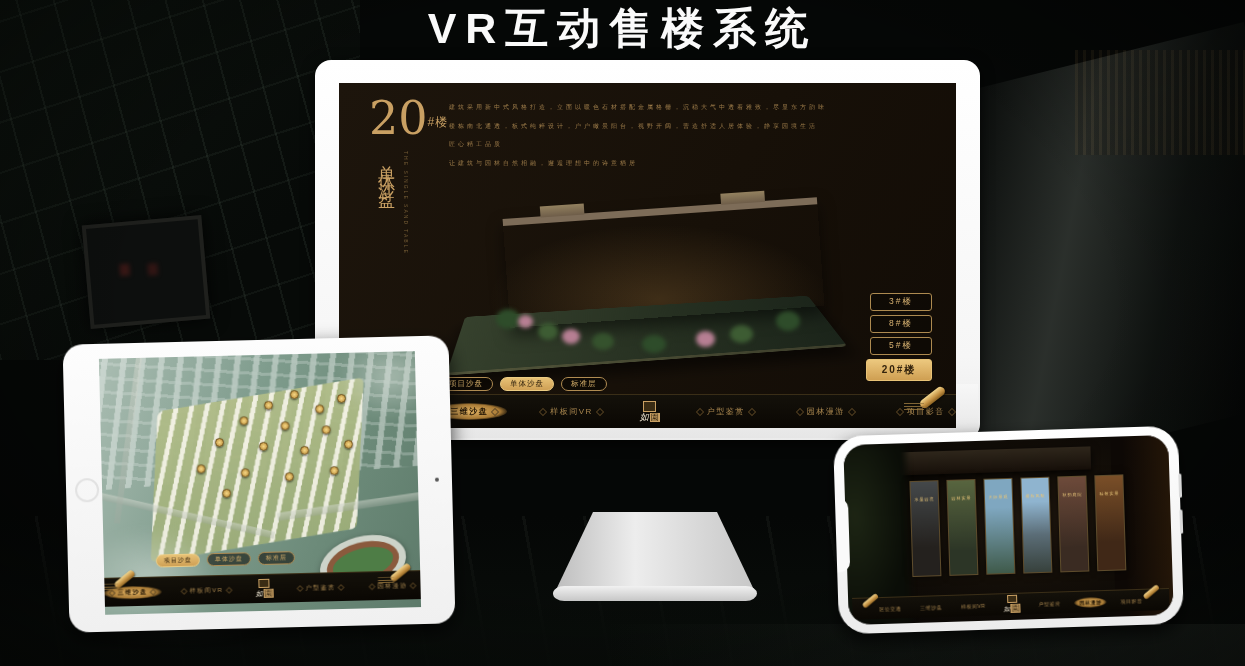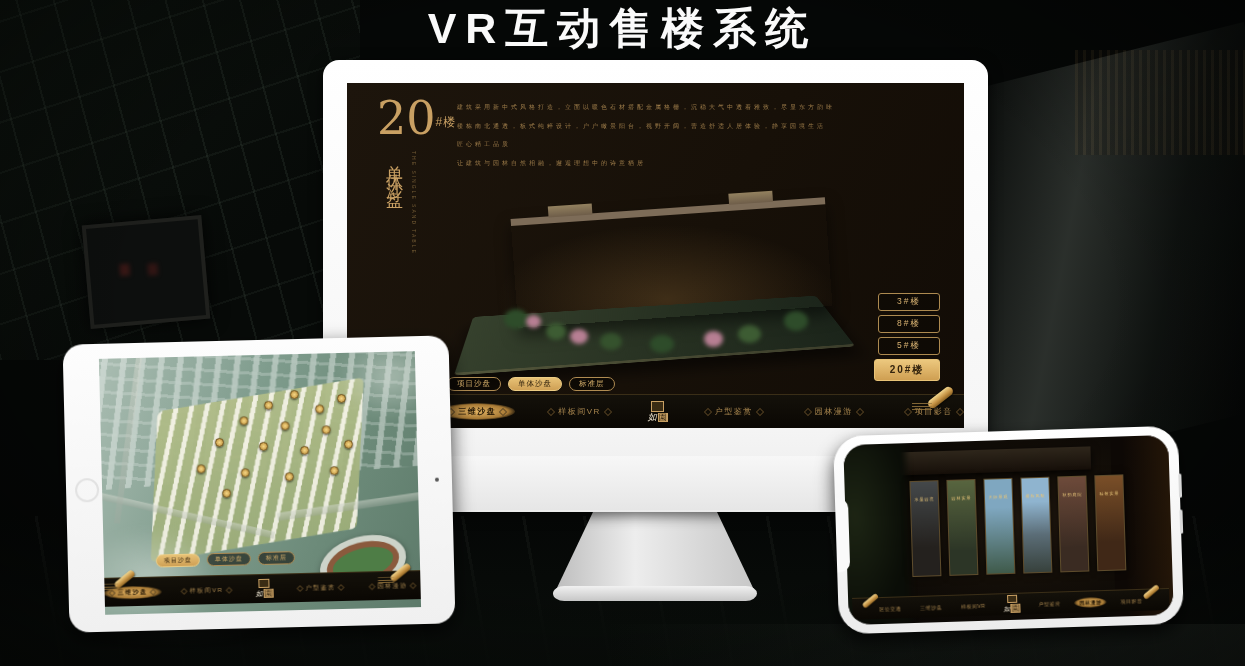--- a/index.html
+++ b/index.html
@@ -32,21 +32,21 @@
   .vignette{left:0;top:0;right:0;bottom:0;pointer-events:none;
     background:radial-gradient(ellipse at 50% 45%, transparent 55%, rgba(0,0,0,.55));}
 
   
   .main-title{position:absolute;top:0;left:0;right:0;z-index:9;text-align:center;
     color:#fafafa;font-size:43px;font-weight:700;letter-spacing:9px;line-height:57px;}
   .footnote{position:absolute;right:102px;bottom:3px;z-index:9;color:#ededed;
     font-size:16px;font-weight:600;letter-spacing:2.5px;text-shadow:0 1px 2px #000;}
 
   
-  .monitor{position:absolute;left:323px;top:60px;width:665px;height:452px;z-index:2;
+  .monitor{position:absolute;left:315px;top:60px;width:665px;height:380px;z-index:2;
     background:linear-gradient(#ffffff,#f6f6f6 78%,#ebebeb);border-radius:16px;
     box-shadow:0 3px 14px rgba(0,0,0,.65);}
   .monitor::after{content:"";position:absolute;left:2px;right:2px;bottom:2px;height:54px;
     background:linear-gradient(#f7f7f7,#e6e6e6);border-radius:0 0 14px 14px;}
   .monitor-stand{position:absolute;left:555px;top:512px;width:200px;height:80px;z-index:1;
     background:linear-gradient(90deg,#bdbdbd,#ededed 40%,#d8d8d8 72%,#c7c7c7);
     clip-path:polygon(19% 0,81% 0,100% 100%,0 100%);}
   .monitor-base{position:absolute;left:553px;top:586px;width:204px;height:15px;z-index:1;
     background:linear-gradient(#f1f1f1,#c6c6c6);border-radius:12px/8px;}
 

